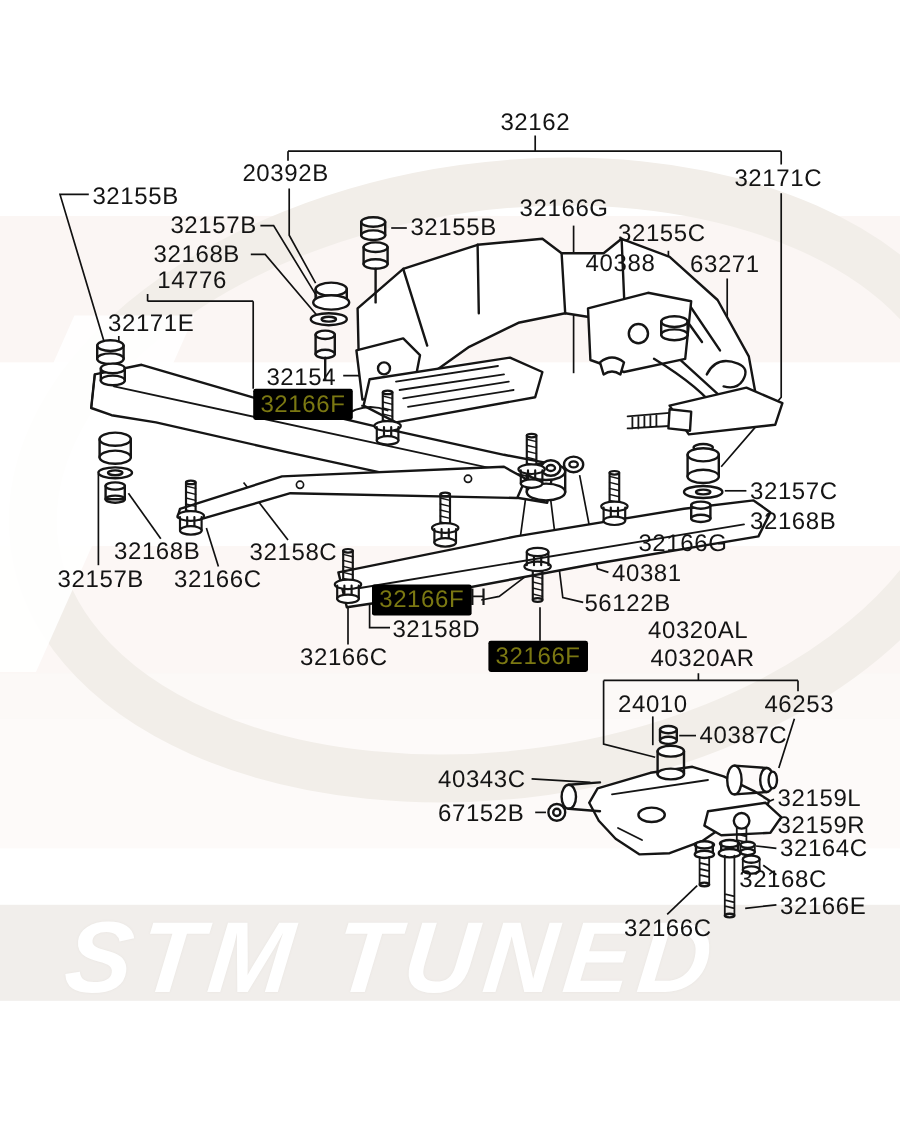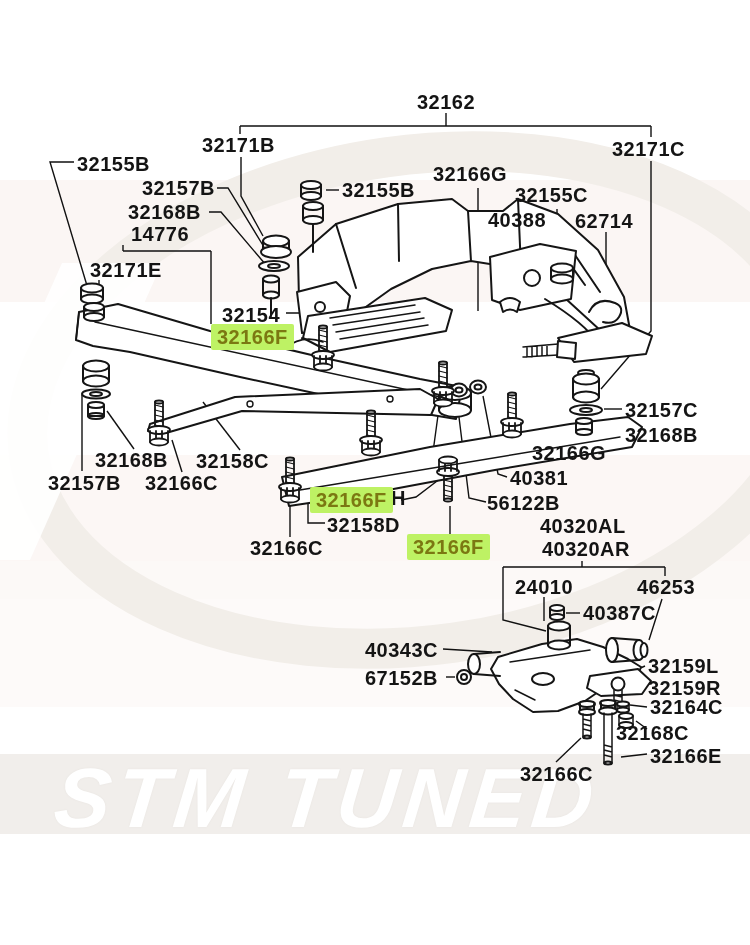--- a/index.html
+++ b/index.html
@@ -6,23 +6,23 @@
   .stage{position:relative;width:750px;height:945px;overflow:hidden;background:#ffffff;
          font-family:"Liberation Sans",sans-serif;}
   .band{position:absolute;left:0;width:750px;pointer-events:none;}
   .band1{top:180px;height:122px;background:rgba(243,226,220,0.30);}
   .band2{top:455px;height:106px;background:rgba(243,226,220,0.28);}
   .band3{top:561px;height:38px;background:rgba(240,226,218,0.22);}
   .band4{top:599px;height:108px;background:rgba(243,230,224,0.18);}
   .wmband{position:absolute;left:0;top:754px;width:750px;height:80px;background:#f1eeeb;}
   .bgart{position:absolute;left:0;top:0;}
   .art{position:absolute;left:0;top:0;}
-  .lbl{position:absolute;font-weight:700;font-size:20px;line-height:1;color:#141414;
+  .lbl{position:absolute;font-weight:400;font-size:20px;line-height:1;color:#141414;
        letter-spacing:0.5px;white-space:nowrap;}
-  .lbl.hl{background:#bef264;color:#7b7812;padding:3px 6px;border-radius:2px;}
+  .lbl.hl{background:#000000;color:#7b7812;padding:3px 6px;border-radius:2px;}
   .watermark{position:absolute;left:55px;top:756px;font-size:84px;line-height:1;
        font-weight:900;font-style:italic;color:#ffffff;letter-spacing:6px;
        transform:skewX(-6deg);text-shadow:0 0 2px #e7e3df;white-space:nowrap;}
 </style>
 </head>
 <body>
 
 <div class="stage">
 
   <div class="band band1"></div>
@@ -238,39 +238,39 @@
       <ellipse cx="608" cy="703" rx="8" ry="3" fill="#fff"></ellipse>
       <path d="M601,703 V711 M615,703 V711"></path>
       <ellipse cx="608" cy="711" rx="9" ry="3.5" fill="#fff"></ellipse>
       <path d="M604,713 V762 M612,713 V762 M604,745 L612,747 M604,750 L612,752 M604,755 L612,757" stroke-width="1.5"></path>
       <ellipse cx="608" cy="763" rx="4" ry="1.5" fill="#fff"></ellipse>
     </g>
   </svg>
 
   <div>
     <div class="lbl" style="left:417px;top:92px">32162</div>
-    <div class="lbl" style="left:202px;top:135px">32171B</div>
+    <div class="lbl" style="left:202px;top:135px">20392B</div>
     <div class="lbl" style="left:612px;top:139px">32171C</div>
     <div class="lbl" style="left:77px;top:154px">32155B</div>
     <div class="lbl" style="left:142px;top:178px">32157B</div>
     <div class="lbl" style="left:128px;top:202px">32168B</div>
     <div class="lbl" style="left:131px;top:224px">14776</div>
     <div class="lbl" style="left:90px;top:260px">32171E</div>
     <div class="lbl" style="left:433px;top:164px">32166G</div>
     <div class="lbl" style="left:342px;top:180px">32155B</div>
     <div class="lbl" style="left:515px;top:185px">32155C</div>
     <div class="lbl" style="left:488px;top:210px">40388</div>
-    <div class="lbl" style="left:575px;top:211px">62714</div>
+    <div class="lbl" style="left:575px;top:211px">63271</div>
     <div class="lbl" style="left:222px;top:305px">32154</div>
     <div class="lbl hl" style="left:211px;top:324px">32166F</div>
     <div class="lbl" style="left:625px;top:400px">32157C</div>
     <div class="lbl" style="left:625px;top:425px">32168B</div>
     <div class="lbl" style="left:532px;top:443px">32166G</div>
     <div class="lbl" style="left:95px;top:450px">32168B</div>
-    <div class="lbl" style="left:196px;top:451px">32158C</div>
+    <div class="lbl" style="left:208px;top:451px">32158C</div>
     <div class="lbl" style="left:48px;top:473px">32157B</div>
     <div class="lbl" style="left:145px;top:473px">32166C</div>
     <div class="lbl" style="left:333px;top:488px">32166H</div>
     <div class="lbl hl" style="left:310px;top:487px">32166F</div>
     <div class="lbl" style="left:327px;top:515px">32158D</div>
     <div class="lbl" style="left:510px;top:468px">40381</div>
     <div class="lbl" style="left:487px;top:493px">56122B</div>
     <div class="lbl" style="left:250px;top:538px">32166C</div>
     <div class="lbl hl" style="left:407px;top:534px">32166F</div>
     <div class="lbl" style="left:540px;top:516px">40320AL</div>

